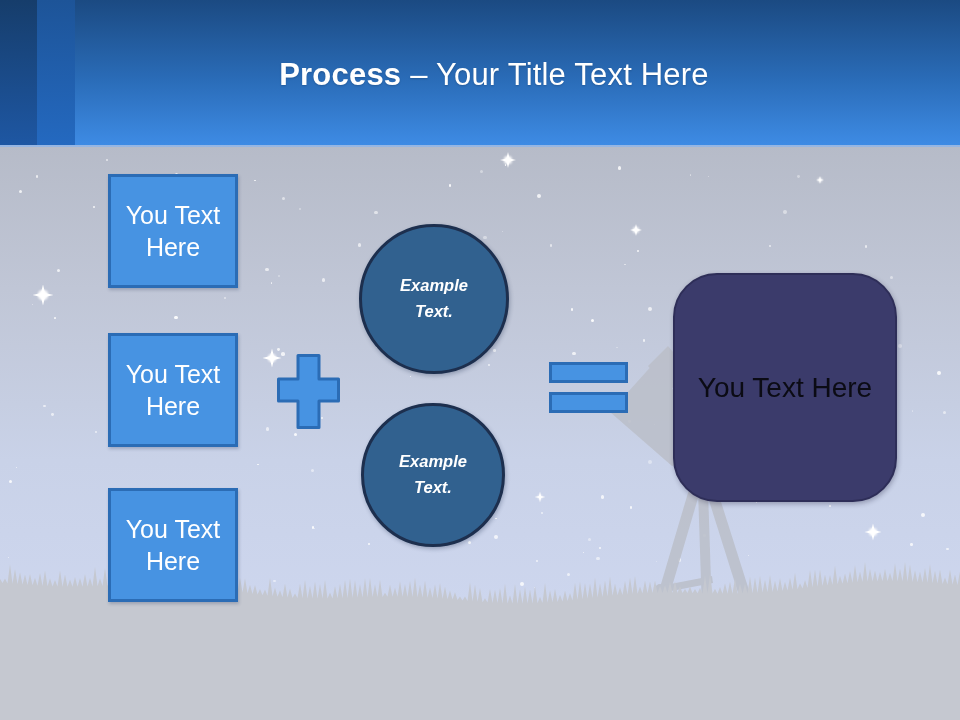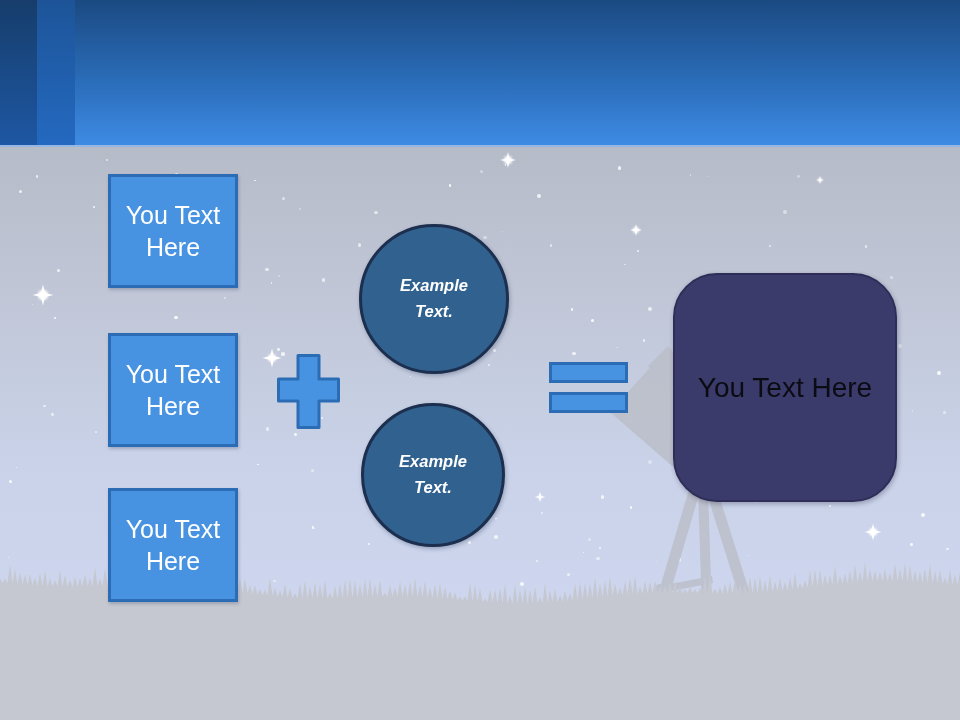--- a/index.html
+++ b/index.html
@@ -121,20 +121,23 @@
   }
 </style>
 </head>
 <body>
 
 <div class="slide">
 
   <div class="header">
     <div class="stripe-1"></div>
     <div class="stripe-2"></div>
+    <div class="title">
+      <span class="t-bold">Process</span><span class="t-rest">– Your Title Text Here</span>
+    </div>
   </div>
 
   <div class="sky"></div>
   <div class="sky-top-line"></div>
   <div class="stars" id="stars">
       <div class="star" style="left: 572.3px; top: 351.5px; width: 3.7px; height: 3.7px; opacity: 0.75;"></div>
       <div class="star" style="left: 166.4px; top: 386.3px; width: 1.9px; height: 1.9px; opacity: 0.72;"></div>
       <div class="star" style="left: 823.9px; top: 362.2px; width: 1.8px; height: 1.8px; opacity: 0.88;"></div>
       <div class="star" style="left: 709.9px; top: 288.6px; width: 1.6px; height: 1.6px; opacity: 0.65;"></div>
       <div class="star" style="left: 653.7px; top: 423.7px; width: 1px; height: 1px; opacity: 0.63;"></div>

